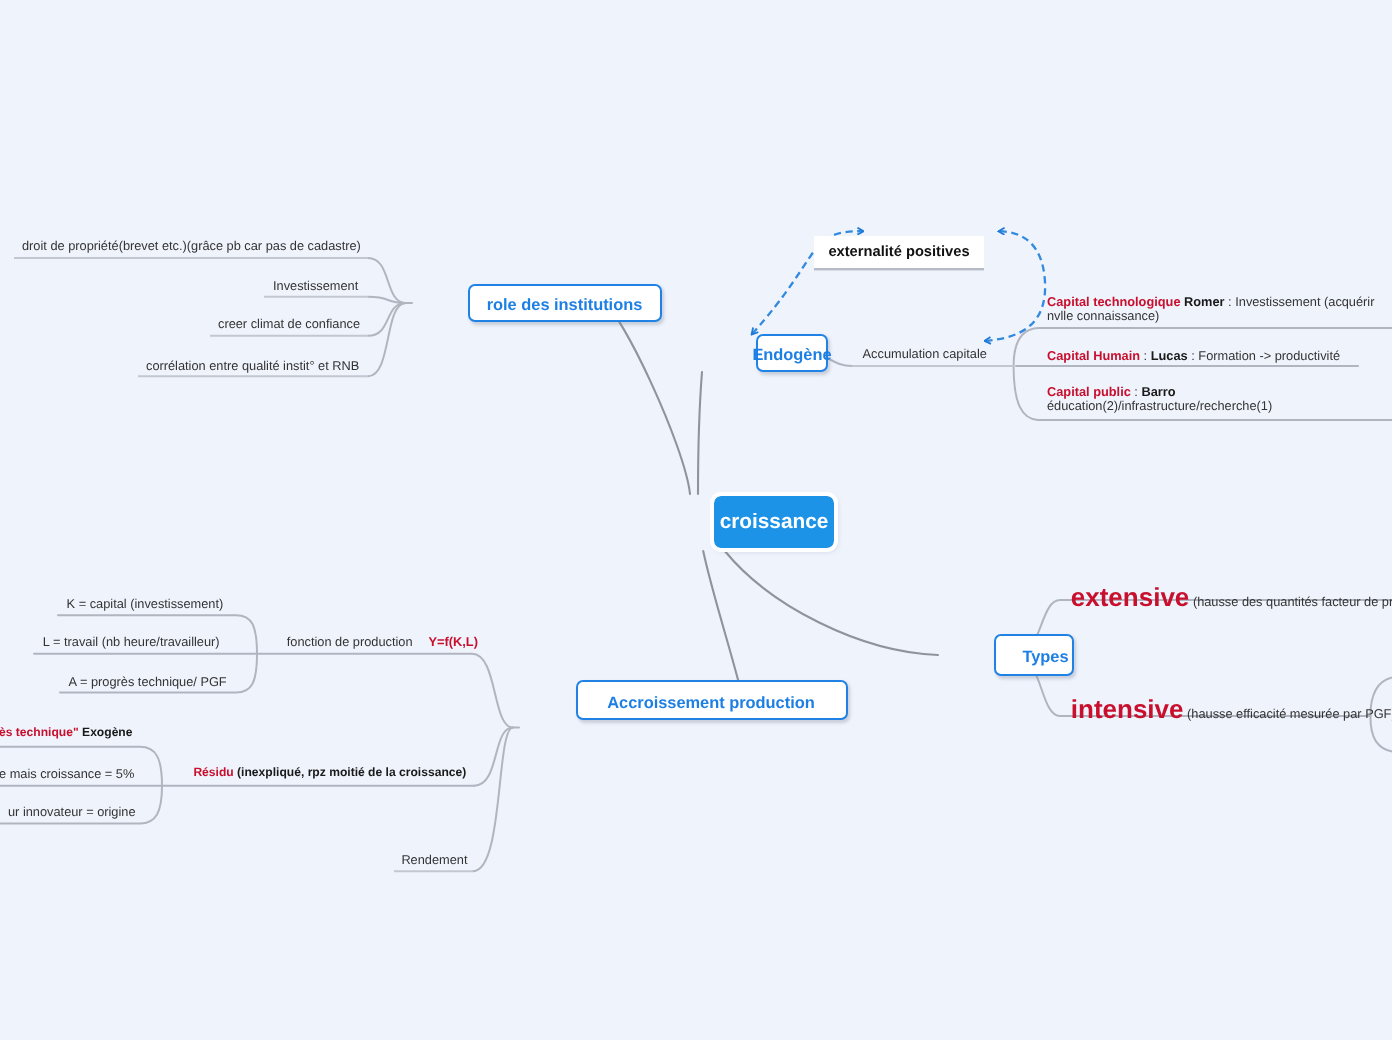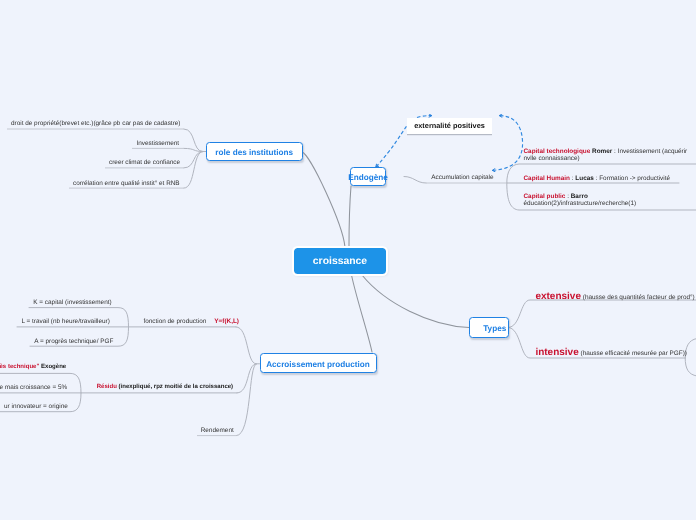--- a/index.html
+++ b/index.html
@@ -2,31 +2,31 @@
 <html><head>
 <meta charset="utf-8">
 <title>mindmap</title>
 <style>
   html,body{margin:0;padding:0;}
   body{width:696px;height:520px;overflow:hidden;background:#eff3fc;
        font-family:"Liberation Sans",sans-serif;-webkit-font-smoothing:antialiased;text-rendering:geometricPrecision;}
   #stage{position:relative;width:696px;height:520px;}
   svg.links{position:absolute;left:0;top:0;width:696px;height:520px;}
   .node{position:absolute;box-sizing:border-box;display:flex;align-items:center;justify-content:center;
-        border-radius:3.5px;white-space:nowrap;}
+        border-radius:3.5px;white-space:nowrap;margin-left:28px;}
   .node > span{position:relative;top:1.1px;}
   .node.branch{background:#ffffff;border:1.75px solid #2082e4;color:#1d7fe4;font-weight:bold;font-size:8.2px;
         box-shadow:1px 1.3px 1.6px rgba(110,120,140,.30);}
   .node.central{background:#1d93e8;color:#fff;font-weight:bold;font-size:10.4px;outline:2px solid #fff;
         box-shadow:1px 1px 3px rgba(90,100,120,.35);}
   .leaf{position:absolute;white-space:nowrap;font-size:6.4px;color:#333;}
   .bold{font-weight:bold;color:#1a1a1a;}
   .leaf.bold{font-weight:bold;}
   .red{color:#c8102e;font-weight:bold;}
-  .big{font-size:10px;}
+  .big{font-size:13px;}
   .extbox{position:absolute;background:#fff;display:flex;align-items:center;justify-content:center;
           font-weight:bold;font-size:7.35px;color:#111;box-shadow:0 1.2px 0 0 #b5bac5;}
 </style>
 </head>
 <body>
 
 <div id="stage">
   <svg class="links" viewBox="0 0 696 520">
     <g fill="none" stroke="#8f949c" stroke-width="1.05" stroke-linecap="round">
 
@@ -81,37 +81,37 @@
       <path d="M376,167 C411.8,127.2 403.1,115.4 431.5,115.6"></path>
       <path d="M492.6,170.4 C512,169 523.5,161 522.5,141 C521.5,122.5 512,115.8 499.5,115.6"></path>
     </g>
     <defs>
       <marker id="ah" viewBox="0 0 10 10" refX="8.2" refY="5" markerWidth="3.6" markerHeight="3.6" orient="auto-start-reverse" markerUnits="strokeWidth">
         <path d="M1.5,0.8 L9,5 L1.5,9.2" fill="none" stroke="#1f7ad8" stroke-width="2.2" stroke-linecap="butt" stroke-linejoin="miter"></path>
       </marker>
     </defs>
   </svg>
 
-  <div class="node central" style="left:294px;top:248px;width:92px;height:25.6px;">
+  <div class="node central" style="left:329px;top:248px;width:60px;height:25.6px;">
     <span>croissance</span>
   </div>
 
   <div class="node branch" style="left:206px;top:141.5px;width:96.5px;height:19.4px;">
     <span>role des institutions</span>
   </div>
 
   <div class="node branch" style="left:350px;top:167px;width:36px;height:19.4px;">
     <span>Endogène</span>
   </div>
 
   <div class="node branch" style="left:469px;top:317px;width:39.5px;height:20.8px;padding-left:12px;">
     <span>Types</span>
   </div>
 
-  <div class="node branch" style="left:259.5px;top:353px;width:117px;height:20.4px;">
+  <div class="node branch" style="left:259.5px;top:340px;width:136px;height:20.4px;">
     <span>Accroissement production</span>
   </div>
 
   <div class="extbox" style="left:407px;top:117.6px;width:85px;height:16.3px;">
     <span>externalité positives</span>
   </div>
 
   <div class="leaf" style="left:11px;top:120.4px;">droit de propriété(brevet etc.)(grâce pb car pas de cadastre)</div>
   <div class="leaf" style="left:136.5px;top:139.8px;">Investissement</div>
   <div class="leaf" style="left:109px;top:159.3px;">creer climat de confiance</div>

